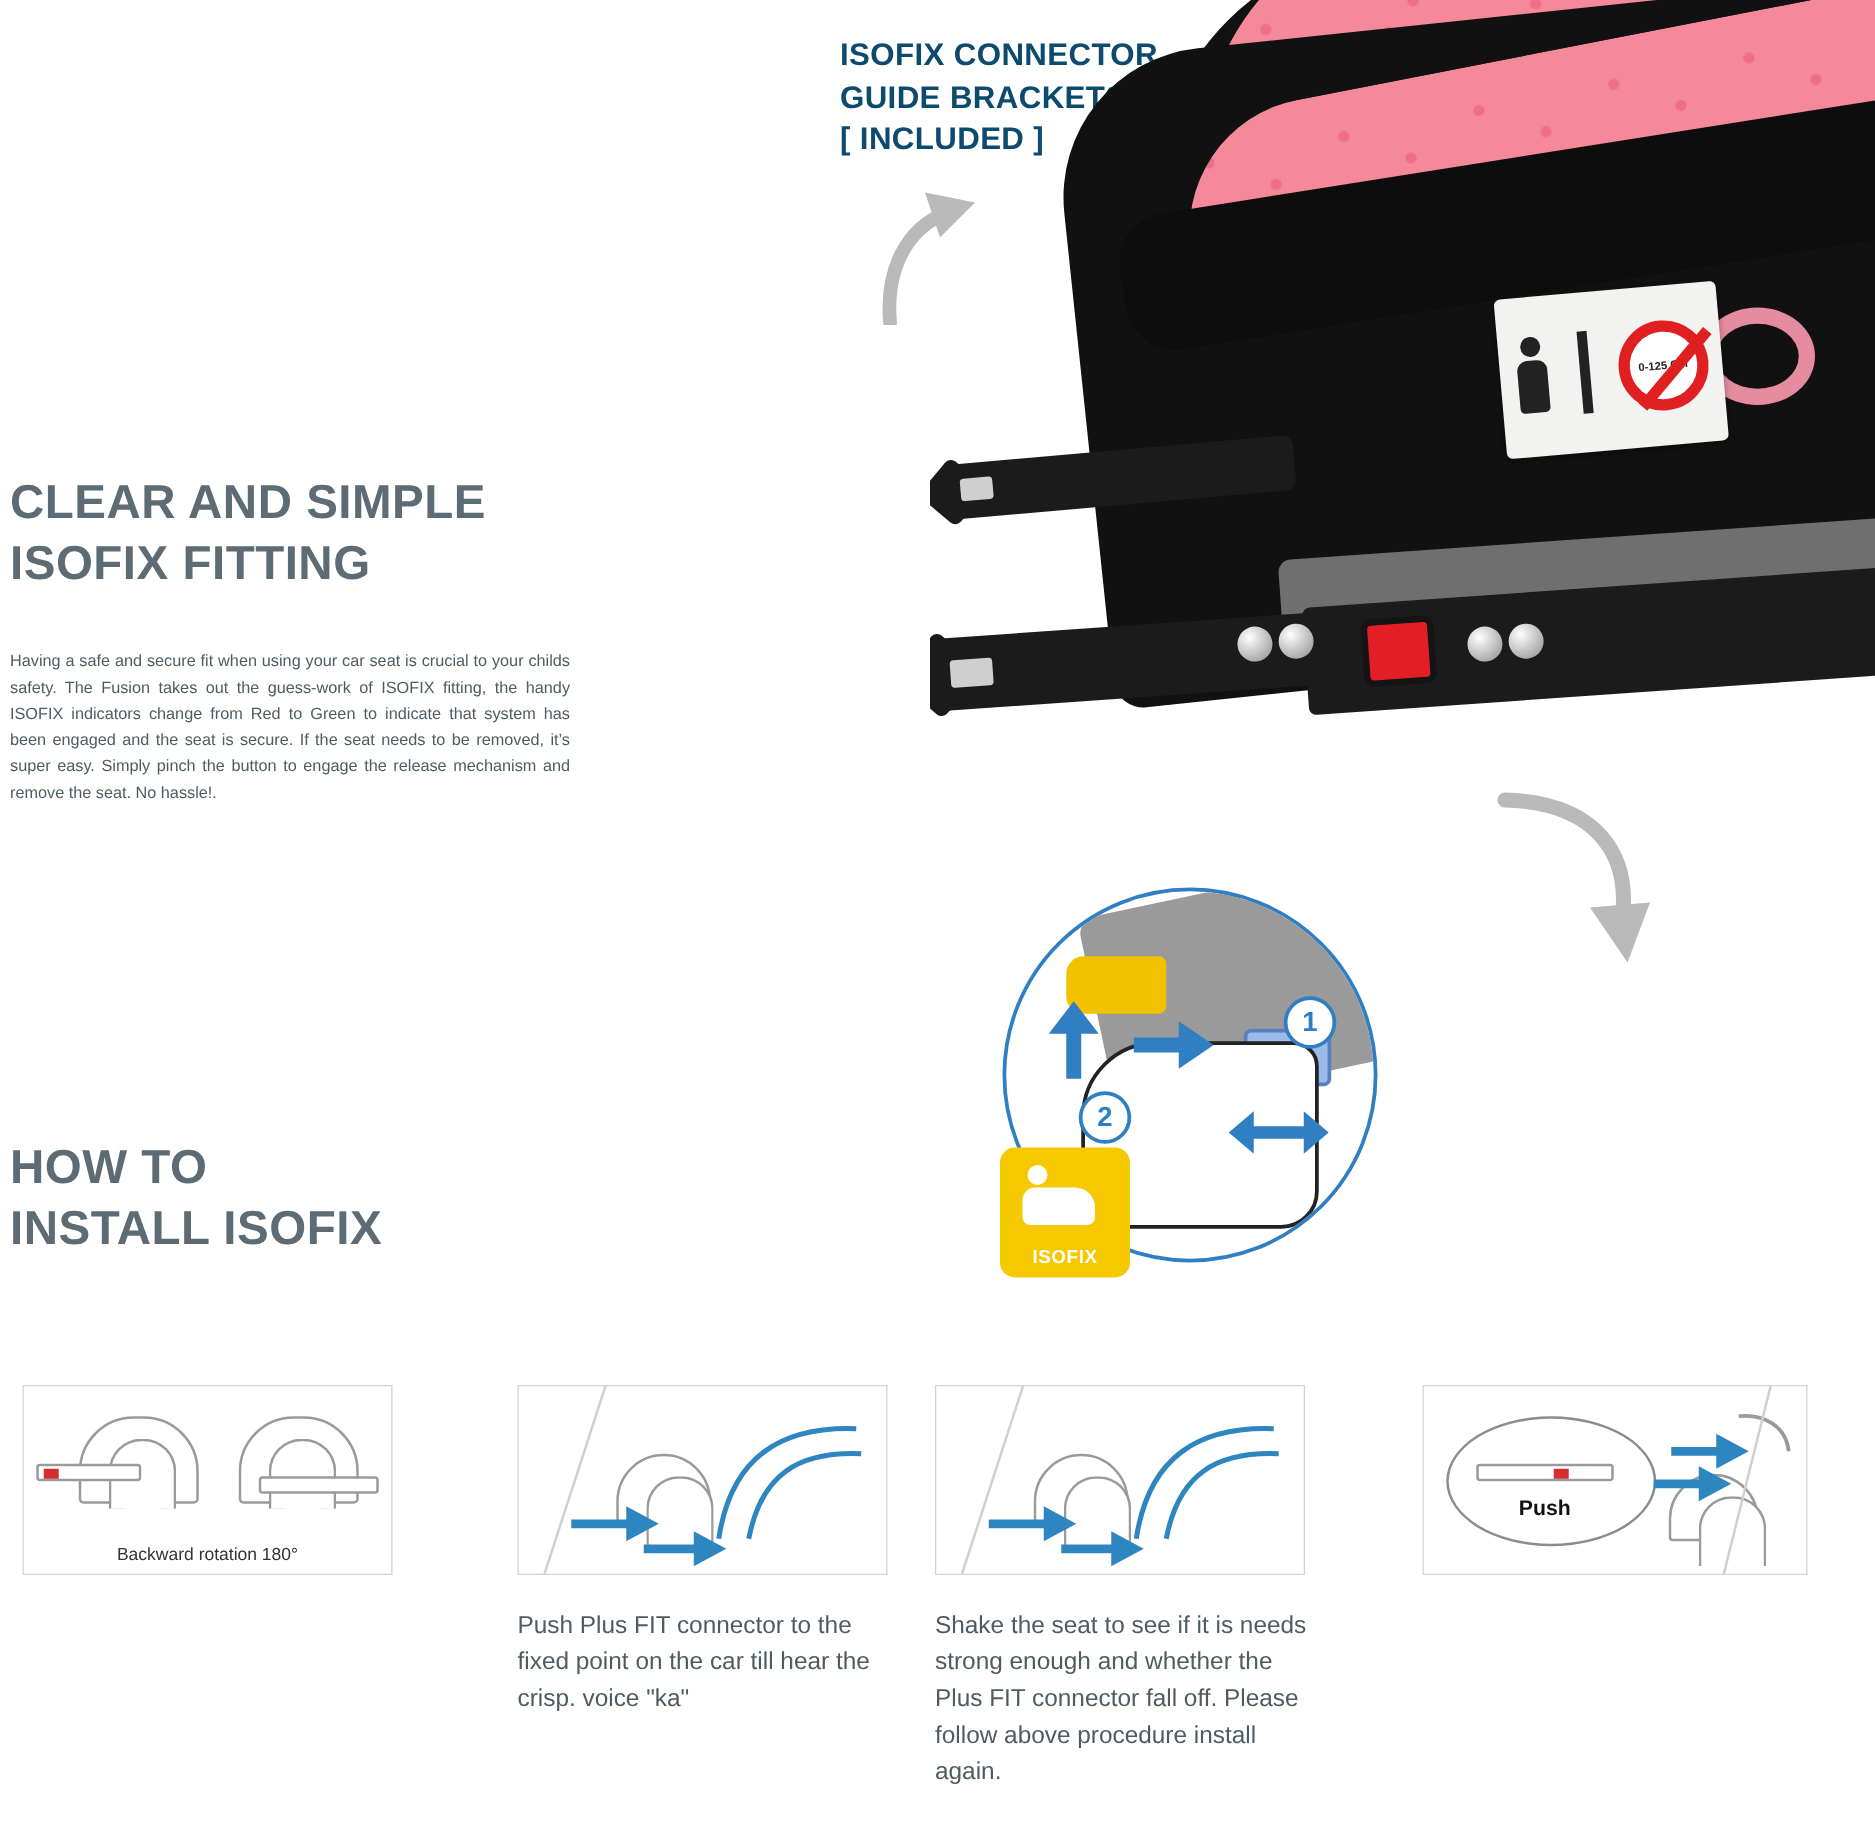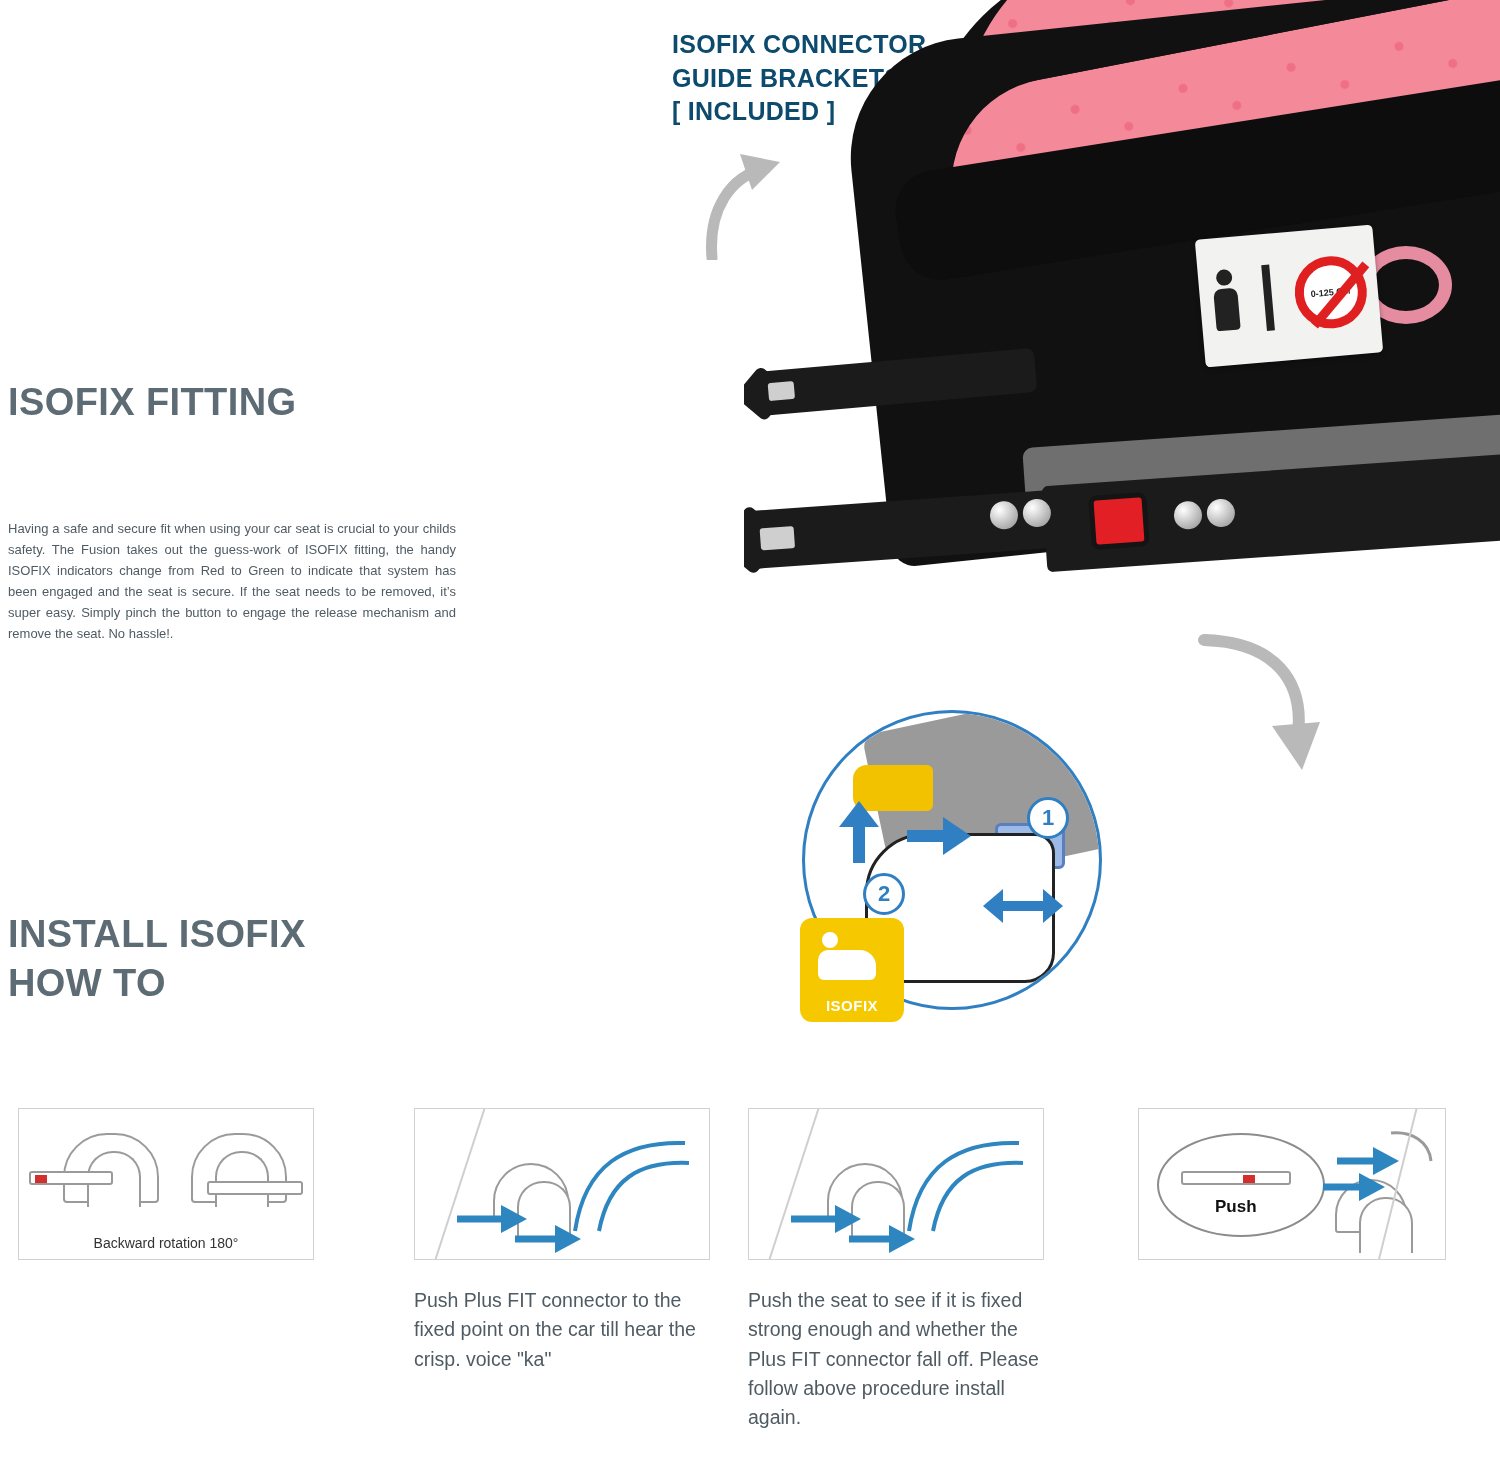--- a/index.html
+++ b/index.html
@@ -271,30 +271,31 @@
     position:absolute; border: 2px solid #8c8c8c; border-radius: 50%;
   }
 </style>
 </head>
 <body>
 
 <div class="page">
 
 
   <div class="h-block" style="top:378px;">
+    <div class="head">CLEAR AND SIMPLE</div>
     <div class="head">ISOFIX FITTING</div>
   </div>
 
   <div class="h-block" style="top:518px;">
     <p class="body-copy">Having a safe and secure fit when using your car seat is crucial to your childs safety. The Fusion takes out the guess-work of ISOFIX fitting, the handy ISOFIX indicators change from Red to Green to indicate that system has been engaged and the seat is secure. If the seat needs to be removed, it’s super easy. Simply pinch the button to engage the release mechanism and remove the seat. No hassle!.</p>
   </div>
 
   <div class="h-block" style="top:910px;">
+    <div class="head">HOW TO</div>
     <div class="head">INSTALL ISOFIX</div>
-    <div class="head">HOW TO</div>
   </div>
 
   <div class="iso-conn">
     <div>ISOFIX CONNECTOR</div>
     <div>GUIDE BRACKETS</div>
     <div>[ INCLUDED ]</div>
   </div>
 
   <svg class="arrow-up" width="90" height="110" viewBox="0 0 90 110">
     <path d="M12 108 C 8 60, 30 26, 66 18" stroke="#b9b9b9" stroke-width="11" fill="none" stroke-linecap="round"></path>
@@ -405,21 +406,21 @@
           <path d="M2 26 L50 26" stroke="#2e86c1" stroke-width="7" fill="none"></path>
           <path d="M46 12 L72 26 L46 40 Z" fill="#2e86c1"></path>
           <path d="M60 46 L104 46" stroke="#2e86c1" stroke-width="7" fill="none"></path>
           <path d="M100 32 L126 46 L100 60 Z" fill="#2e86c1"></path>
         </svg>
         <svg style="position:absolute; left:150px; top:26px;" width="130" height="100" viewBox="0 0 130 100">
           <path d="M10 96 C 20 30, 60 6, 120 8" stroke="#2e86c1" stroke-width="4" fill="none"></path>
           <path d="M34 96 C 44 44, 74 26, 124 28" stroke="#2e86c1" stroke-width="4" fill="none"></path>
         </svg>
       </div>
-      <div class="cap">Push the seat to see if it is fixed strong enough and whether the Plus FIT connector fall off. Please follow above procedure install again.</div>
+      <div class="cap">Shake the seat to see if it is needs strong enough and whether the Plus FIT connector fall off. Please follow above procedure install again.</div>
     </div>
 
     <div class="step s4">
       <div class="frame">
         <div class="oval" style="left:18px; top:24px; width:168px; height:104px;"></div>
         <div class="rail" style="left:42px; top:62px; width:110px;">
             <span class="red" style="left:60px;"></span>
           </div>
         <div class="push-text" style="left:76px; top:88px;">Push</div>
         <div class="booster" style="left:196px; top:70px; width:72px; height:54px;"></div>

